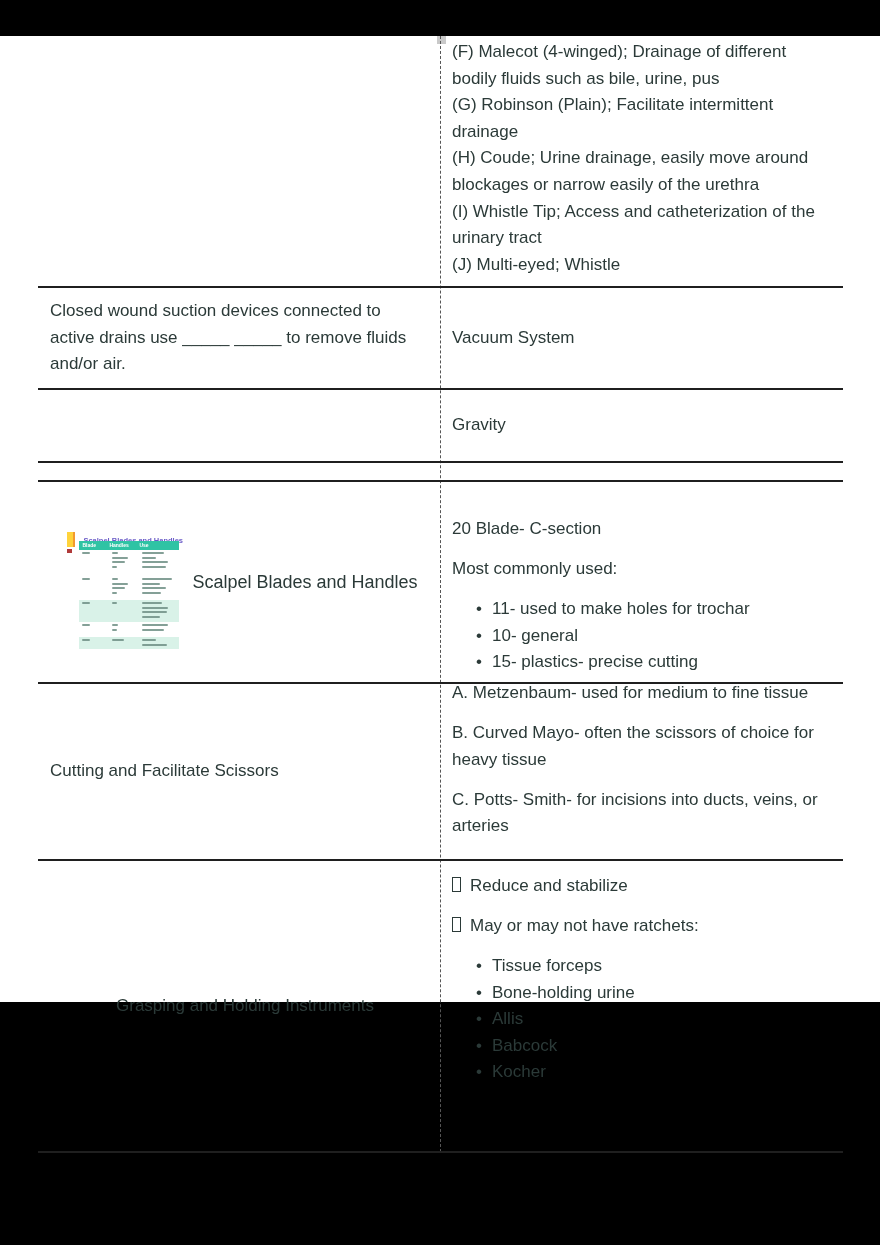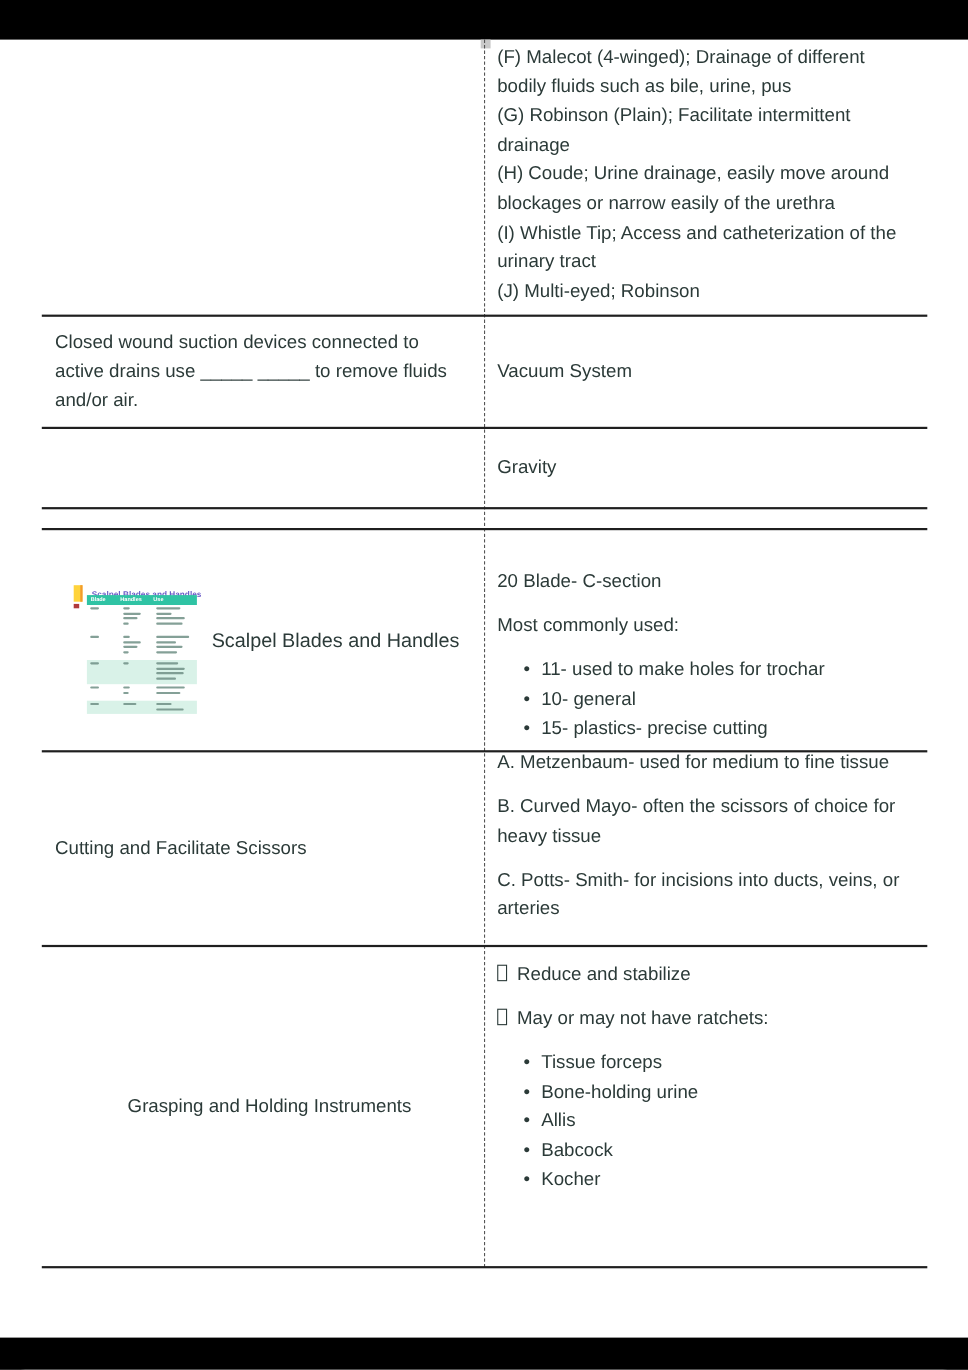--- a/index.html
+++ b/index.html
@@ -8,21 +8,21 @@
     --divider:#555555;
     --bar:#000000;
     --page:#ffffff;
     --thumb-title:#6a5bc7;
     --thumb-header:#2fc3a4;
     --thumb-alt:#d9f2e8;
   }
   *{margin:0;padding:0;box-sizing:border-box;}
   html,body{width:880px;height:1245px;background:var(--bar);overflow:hidden;}
   body{font-family:"Liberation Sans","DejaVu Sans",sans-serif;color:var(--text);}
-  .page{position:relative;width:880px;height:1245px;background:var(--page);border-radius:23px;}
+  .page{position:relative;width:880px;height:1002px;background:var(--page);}
   .bar{position:absolute;left:0;width:880px;background:var(--bar);}
   .bar.top{top:0;height:36px;}
   .bar.bottom{top:1216px;height:29px;}
   .notch{position:absolute;left:437px;top:36px;width:9px;height:8px;background:#c9c9c9;}
   .vdivider{position:absolute;left:440px;top:36px;height:1116px;width:0;border-left:1px dashed var(--divider);}
   .hline{position:absolute;left:38px;width:805px;height:0;border-top:2px solid var(--line);}
   .cell{position:absolute;font-size:17px;line-height:26.6px;}
   .cell .ln{white-space:nowrap;}
   .left-cell{left:38px;width:402px;padding-left:12px;display:flex;flex-direction:column;justify-content:center;}
   .right-cell{left:452px;width:391px;}
@@ -71,21 +71,21 @@
 
   <div class="cell right-cell" style="top:36px;height:251px;padding-top:3px;">
     <div class="ln">(F) Malecot (4-winged); Drainage of different</div>
     <div class="ln">bodily fluids such as bile, urine, pus</div>
     <div class="ln">(G) Robinson (Plain); Facilitate intermittent</div>
     <div class="ln">drainage</div>
     <div class="ln">(H) Coude; Urine drainage, easily move around</div>
     <div class="ln">blockages or narrow easily of the urethra</div>
     <div class="ln">(I) Whistle Tip; Access and catheterization of the</div>
     <div class="ln">urinary tract</div>
-    <div class="ln">(J) Multi-eyed; Robinson</div>
+    <div class="ln">(J) Multi-eyed; Whistle</div>
   </div>
 
   <div class="cell left-cell" style="top:287px;height:102px;">
     <div class="ln">Closed wound suction devices connected to</div>
     <div class="ln">active drains use _____ _____ to remove fluids</div>
     <div class="ln">and/or air.</div>
   </div>
   <div class="cell right-cell right-center" style="top:287px;height:102px;">
     <div class="ln">Vacuum System</div>
   </div>

